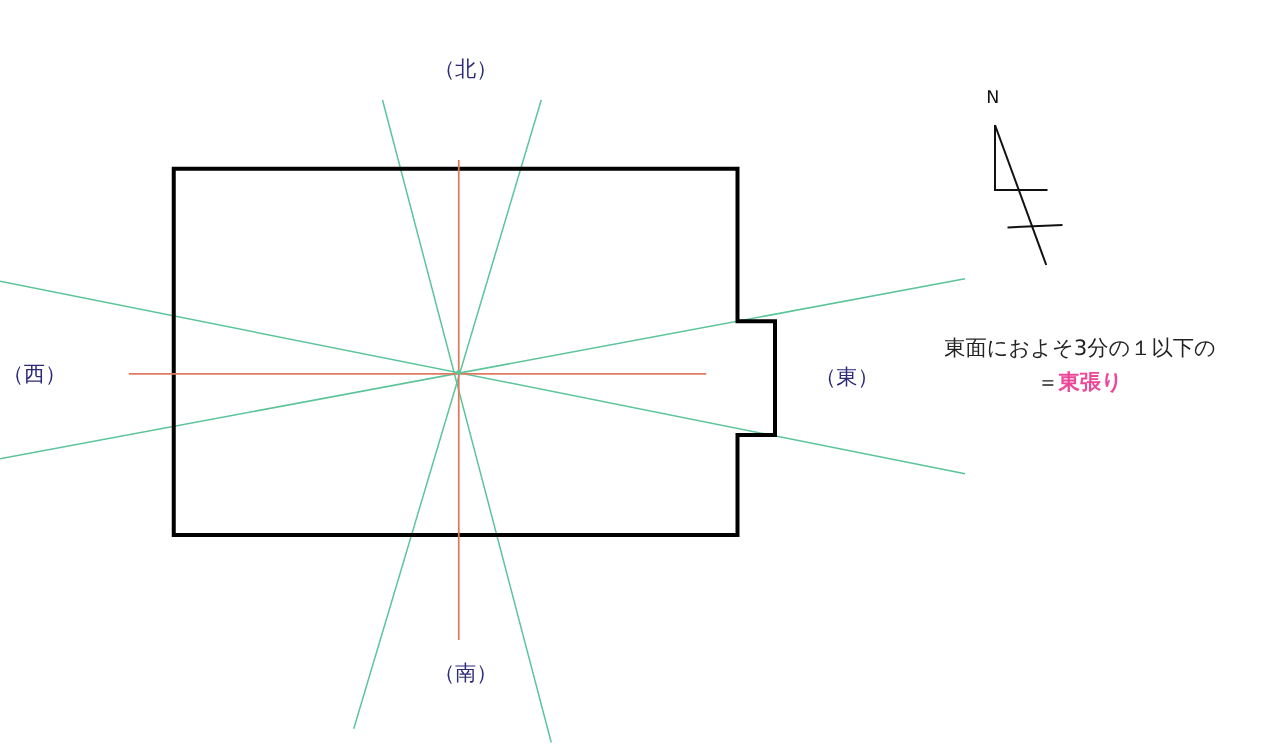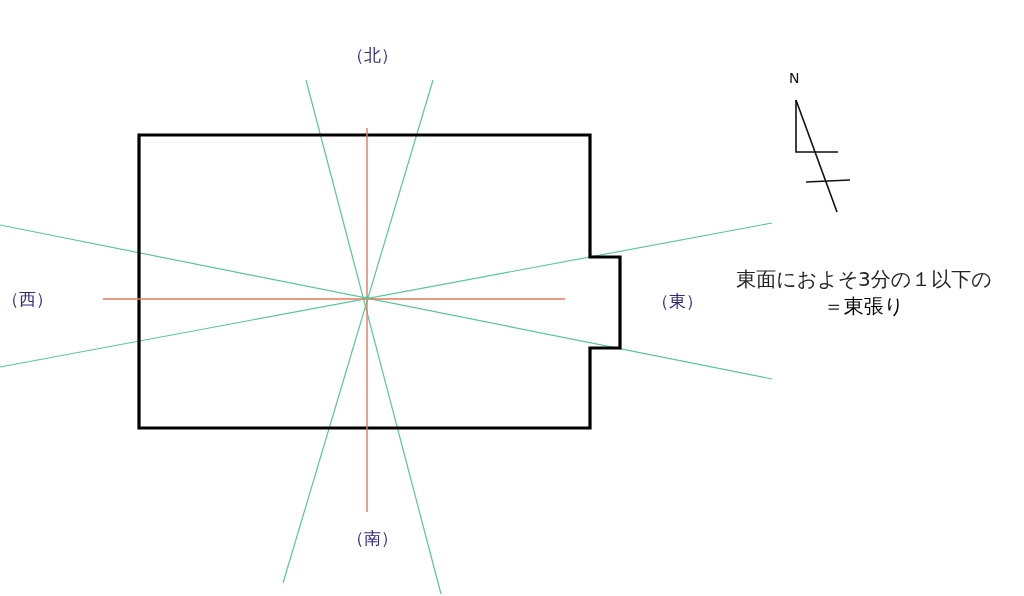--- a/index.html
+++ b/index.html
@@ -1,22 +1,22 @@
 <!DOCTYPE html>
 <html><head>
   <meta charset="utf-8">
   <style>
     html, body { margin:0; padding:0; background:#ffffff; }
     body { width:1024px; height:596px; position:relative; overflow:hidden;
            font-family: "DejaVu Sans", "Liberation Sans", sans-serif; }
     svg.diagram { position:absolute; left:0; top:0; }
     .dir-label { position:absolute; color:#2e2a7a; font-size:17px; white-space:nowrap; }
     .note { position:absolute; left:728px; top:266px; width:272px; text-align:center;
-            font-size:20px; line-height:27px; color:#222; }
-    .note .hl { color:#000000; }
+            font-size:17px; line-height:27px; color:#222; }
+    .note .hl { color:#ec4899;font-weight:bold; }
     .compass-n { position:absolute; left:789px; top:70px; font-size:14px; color:#111; }
   </style>
 </head>
 <body>
 
 <svg class="diagram" width="1024" height="596" viewBox="0 0 1024 596">
 
   <g stroke="#5cc49a" stroke-width="1.2">
     <line x1="306" y1="80" x2="441" y2="594"></line>
     <line x1="433" y1="80" x2="283" y2="583"></line>

